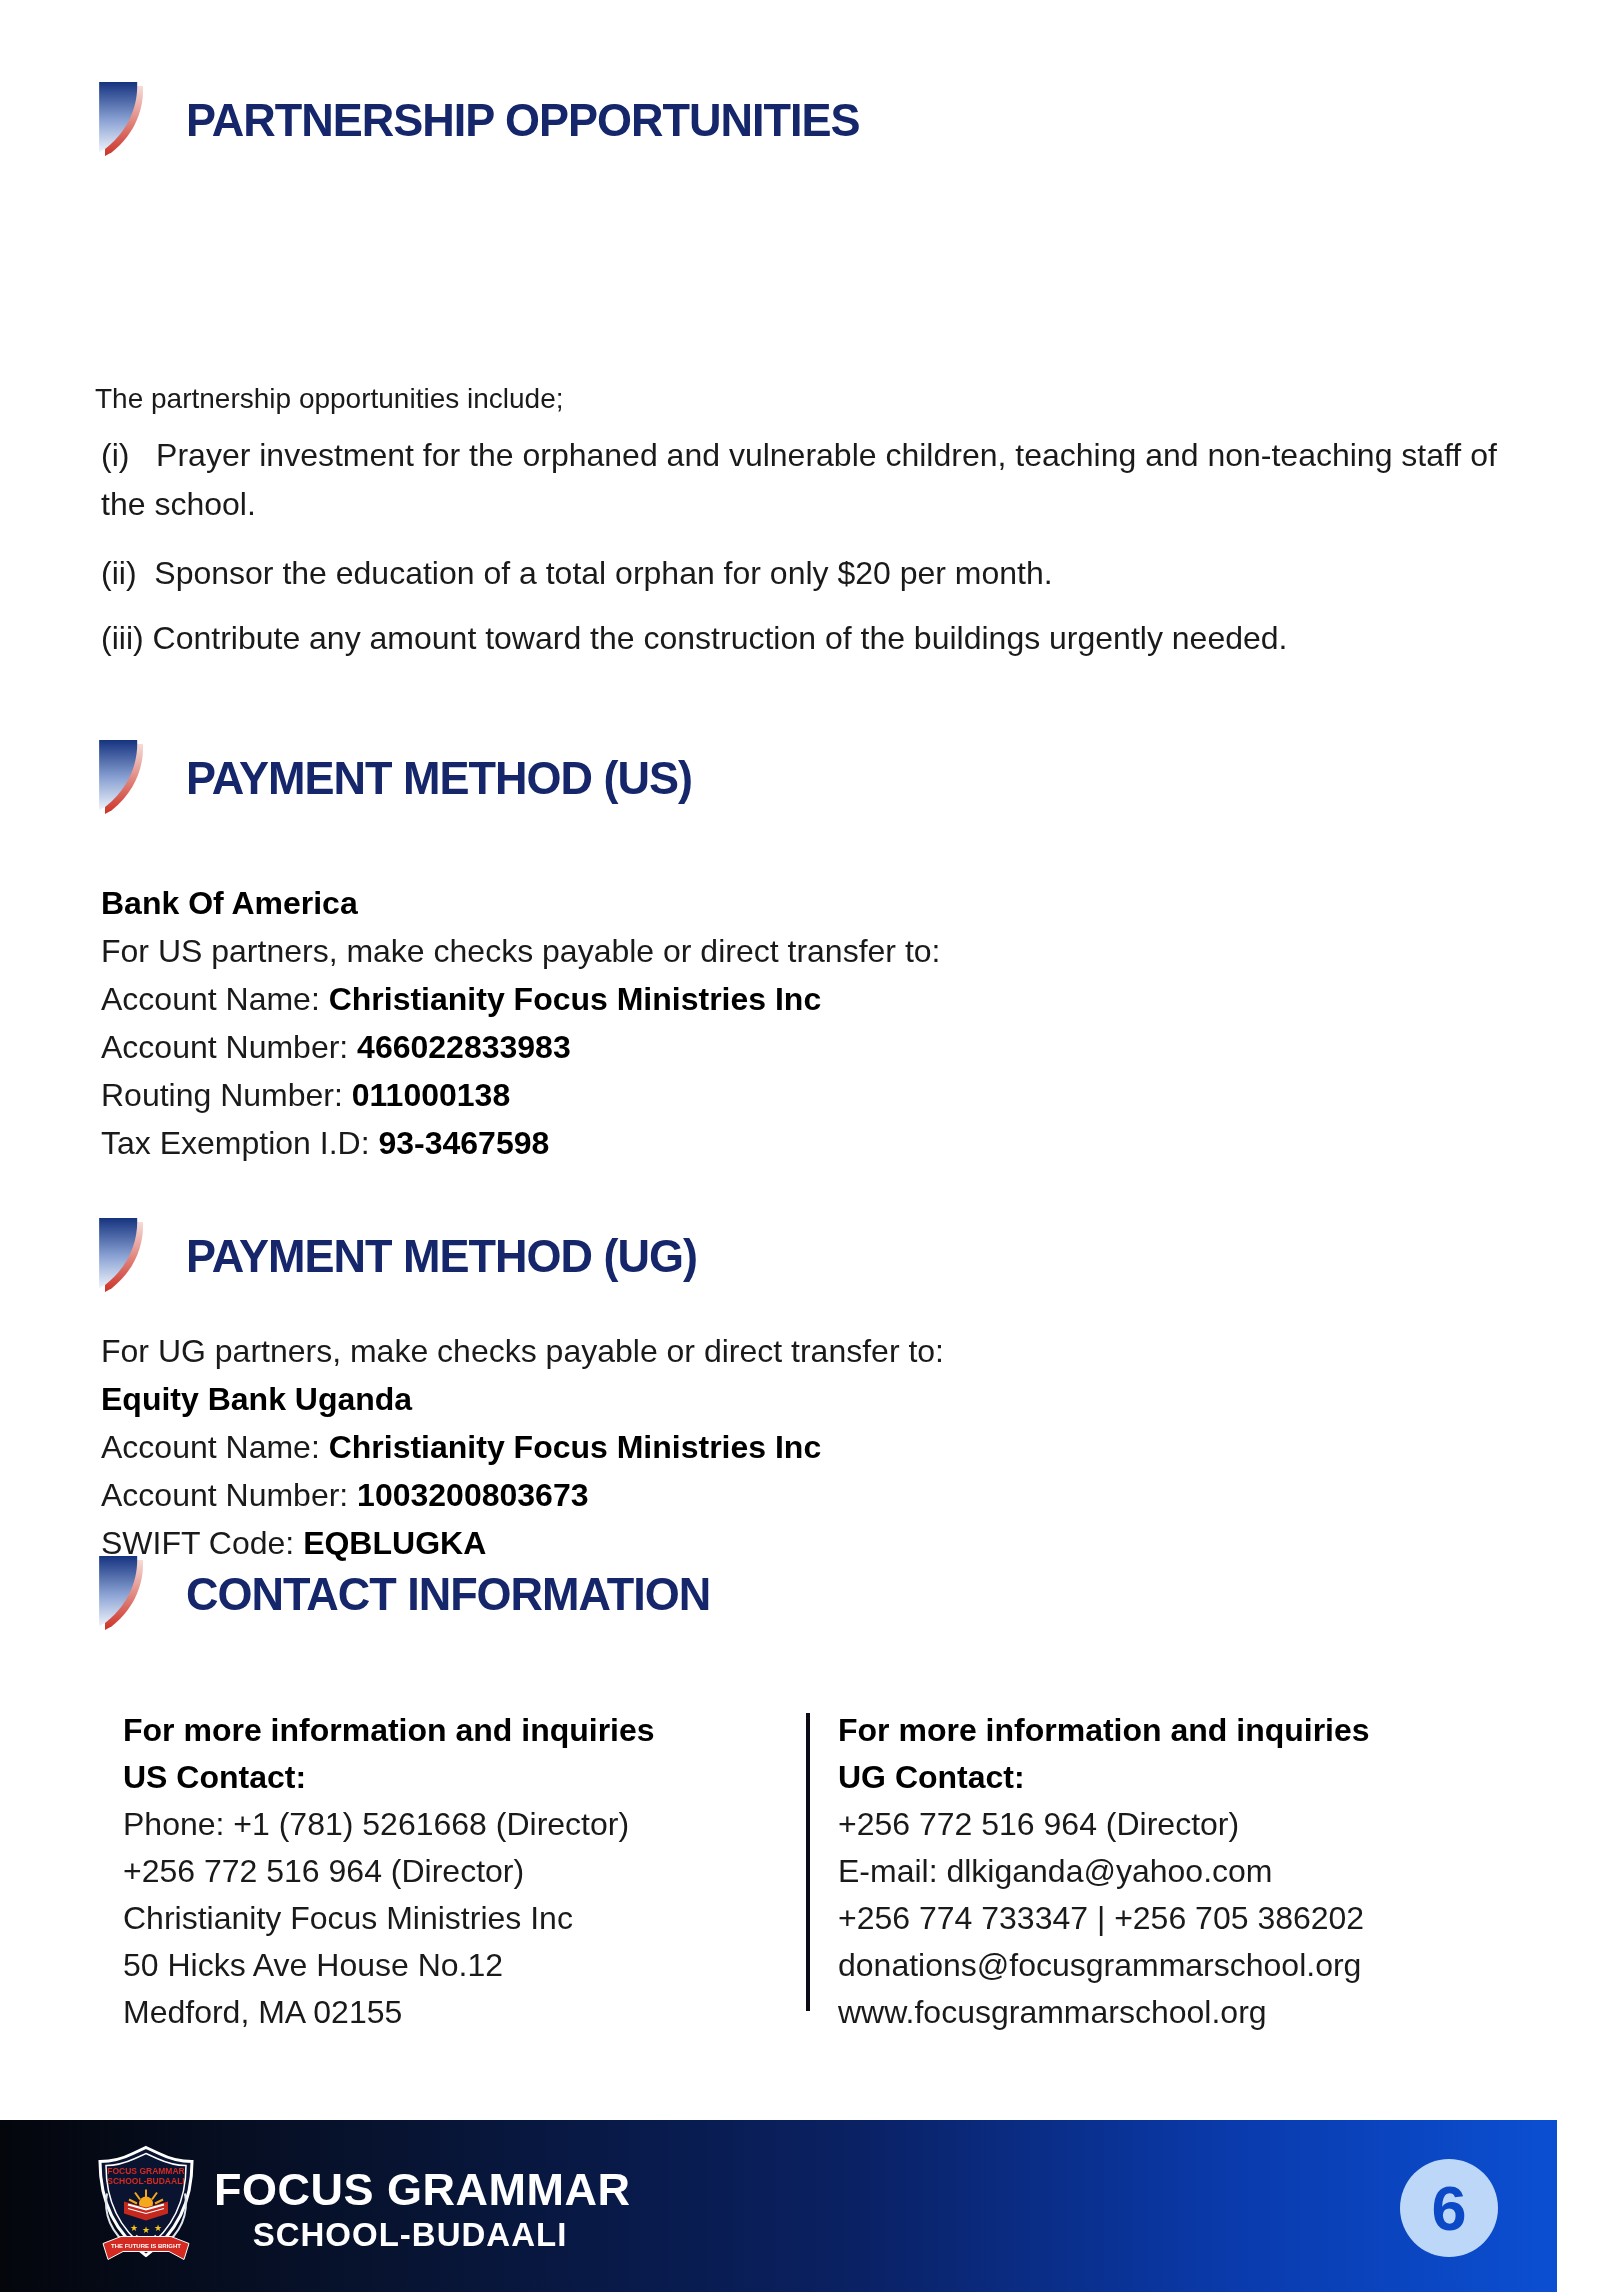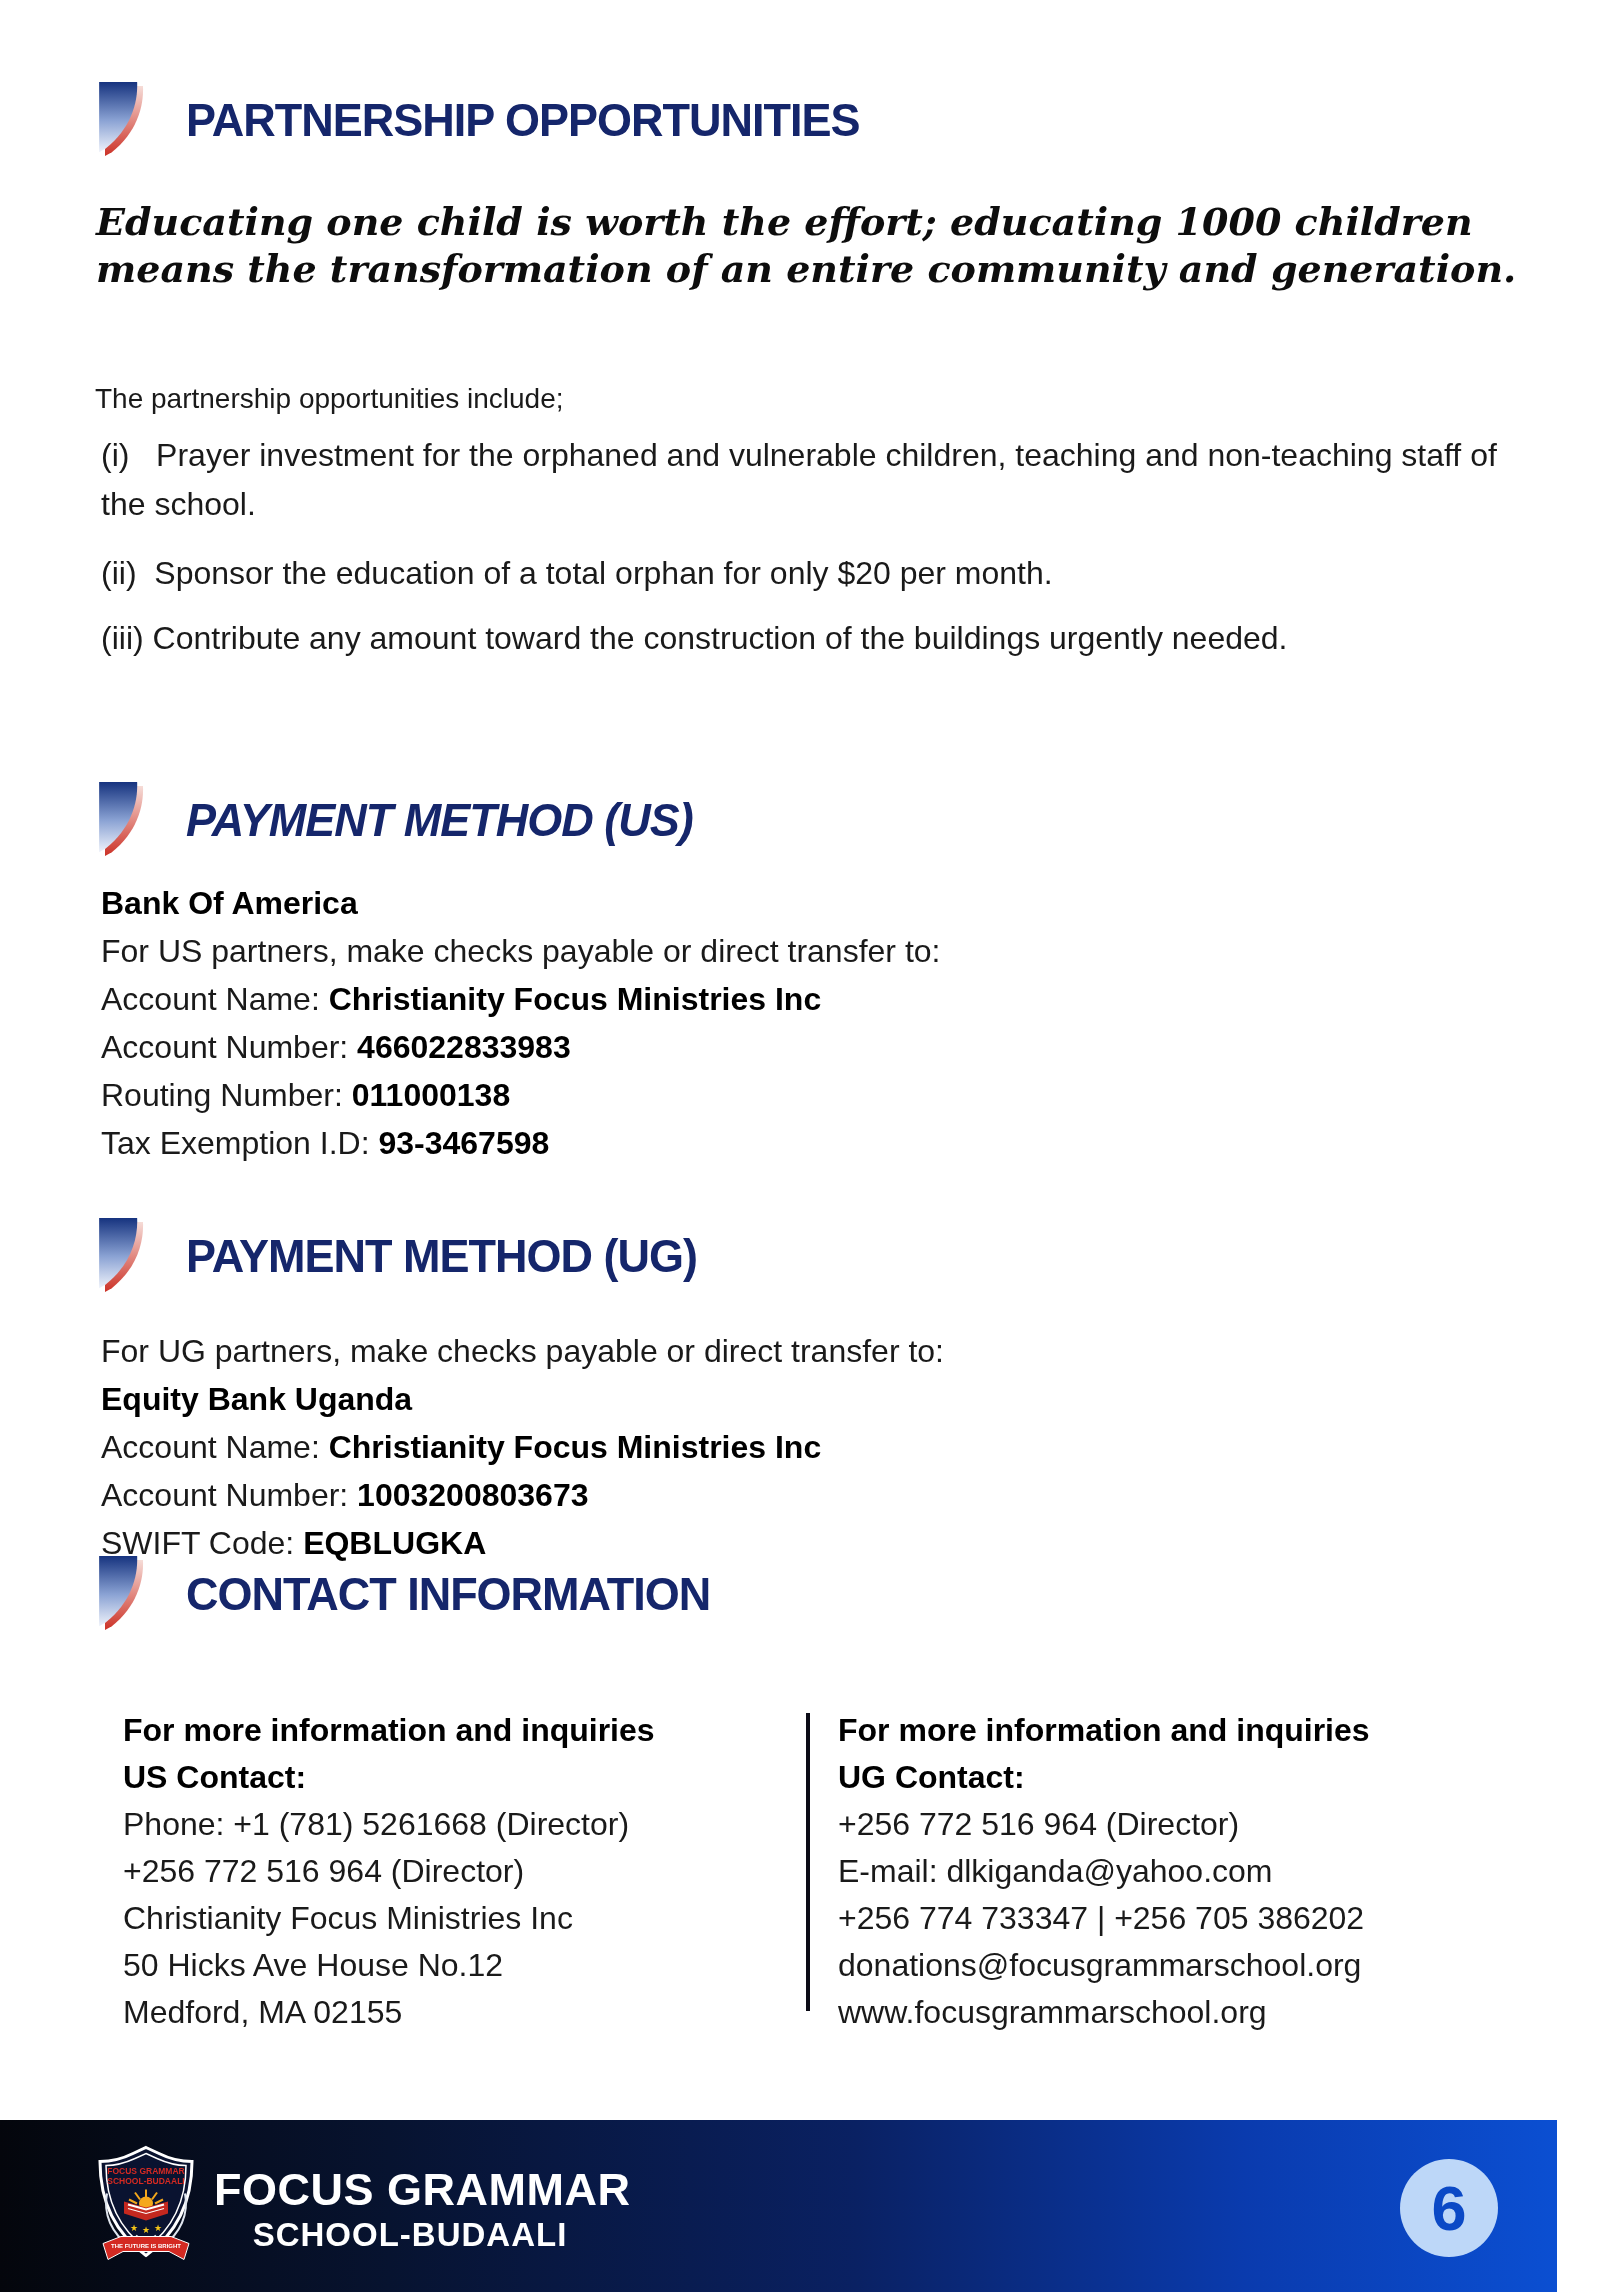--- a/index.html
+++ b/index.html
@@ -128,32 +128,28 @@
           <stop offset="0" stop-color="#f6ddd8"></stop>
             <stop offset="1" stop-color="#cc3227"></stop>
         </linearGradient>
       </defs>
       <path d="M7,4 H46 C47,26 39,52 14,72 L7,76 Z" fill="url(#redGrad)"></path>
       <path d="M1,0 H40 C41,22 33,48 8,68 L1,72 Z" fill="url(#bluGrad)"></path>
     </svg>
     <div class="sec-title">PARTNERSHIP OPPORTUNITIES</div>
   </div>
 
-  <div class="quote" style="top:198px;">
-    <p>Educating one child is worth the effort; educating 1000 children</p>
-    <p>means the transformation of an entire community and generation.</p>
-  </div>
 
   <p class="body-line" style="top:365px;">The partnership opportunities include;</p>
 
   <p class="body-par" style="top:431px;">(i)&nbsp;&nbsp; Prayer investment for the orphaned and vulnerable children, teaching and non-teaching staff of the school.</p>
   <p class="body-par" style="top:549px;">(ii)&nbsp; Sponsor the education of a total orphan for only $20 per month.</p>
   <p class="body-par" style="top:614px;">(iii) Contribute any amount toward the construction of the buildings urgently needed.</p>
 
-  <div class="sec-header" style="top:782px;font-style:italic;">
+  <div class="sec-header" style="top:740px;">
     <svg class="swoosh" viewBox="0 0 52 78">
       <path d="M7,4 H46 C47,26 39,52 14,72 L7,76 Z" fill="url(#redGrad)"></path>
       <path d="M1,0 H40 C41,22 33,48 8,68 L1,72 Z" fill="url(#bluGrad)"></path>
     </svg>
     <div class="sec-title">PAYMENT METHOD (US)</div>
   </div>
 
   <div class="pay-block" style="top:879px;">
     <p><strong>Bank Of America</strong></p>
     <p>For US partners, make checks payable or direct transfer to:</p>

